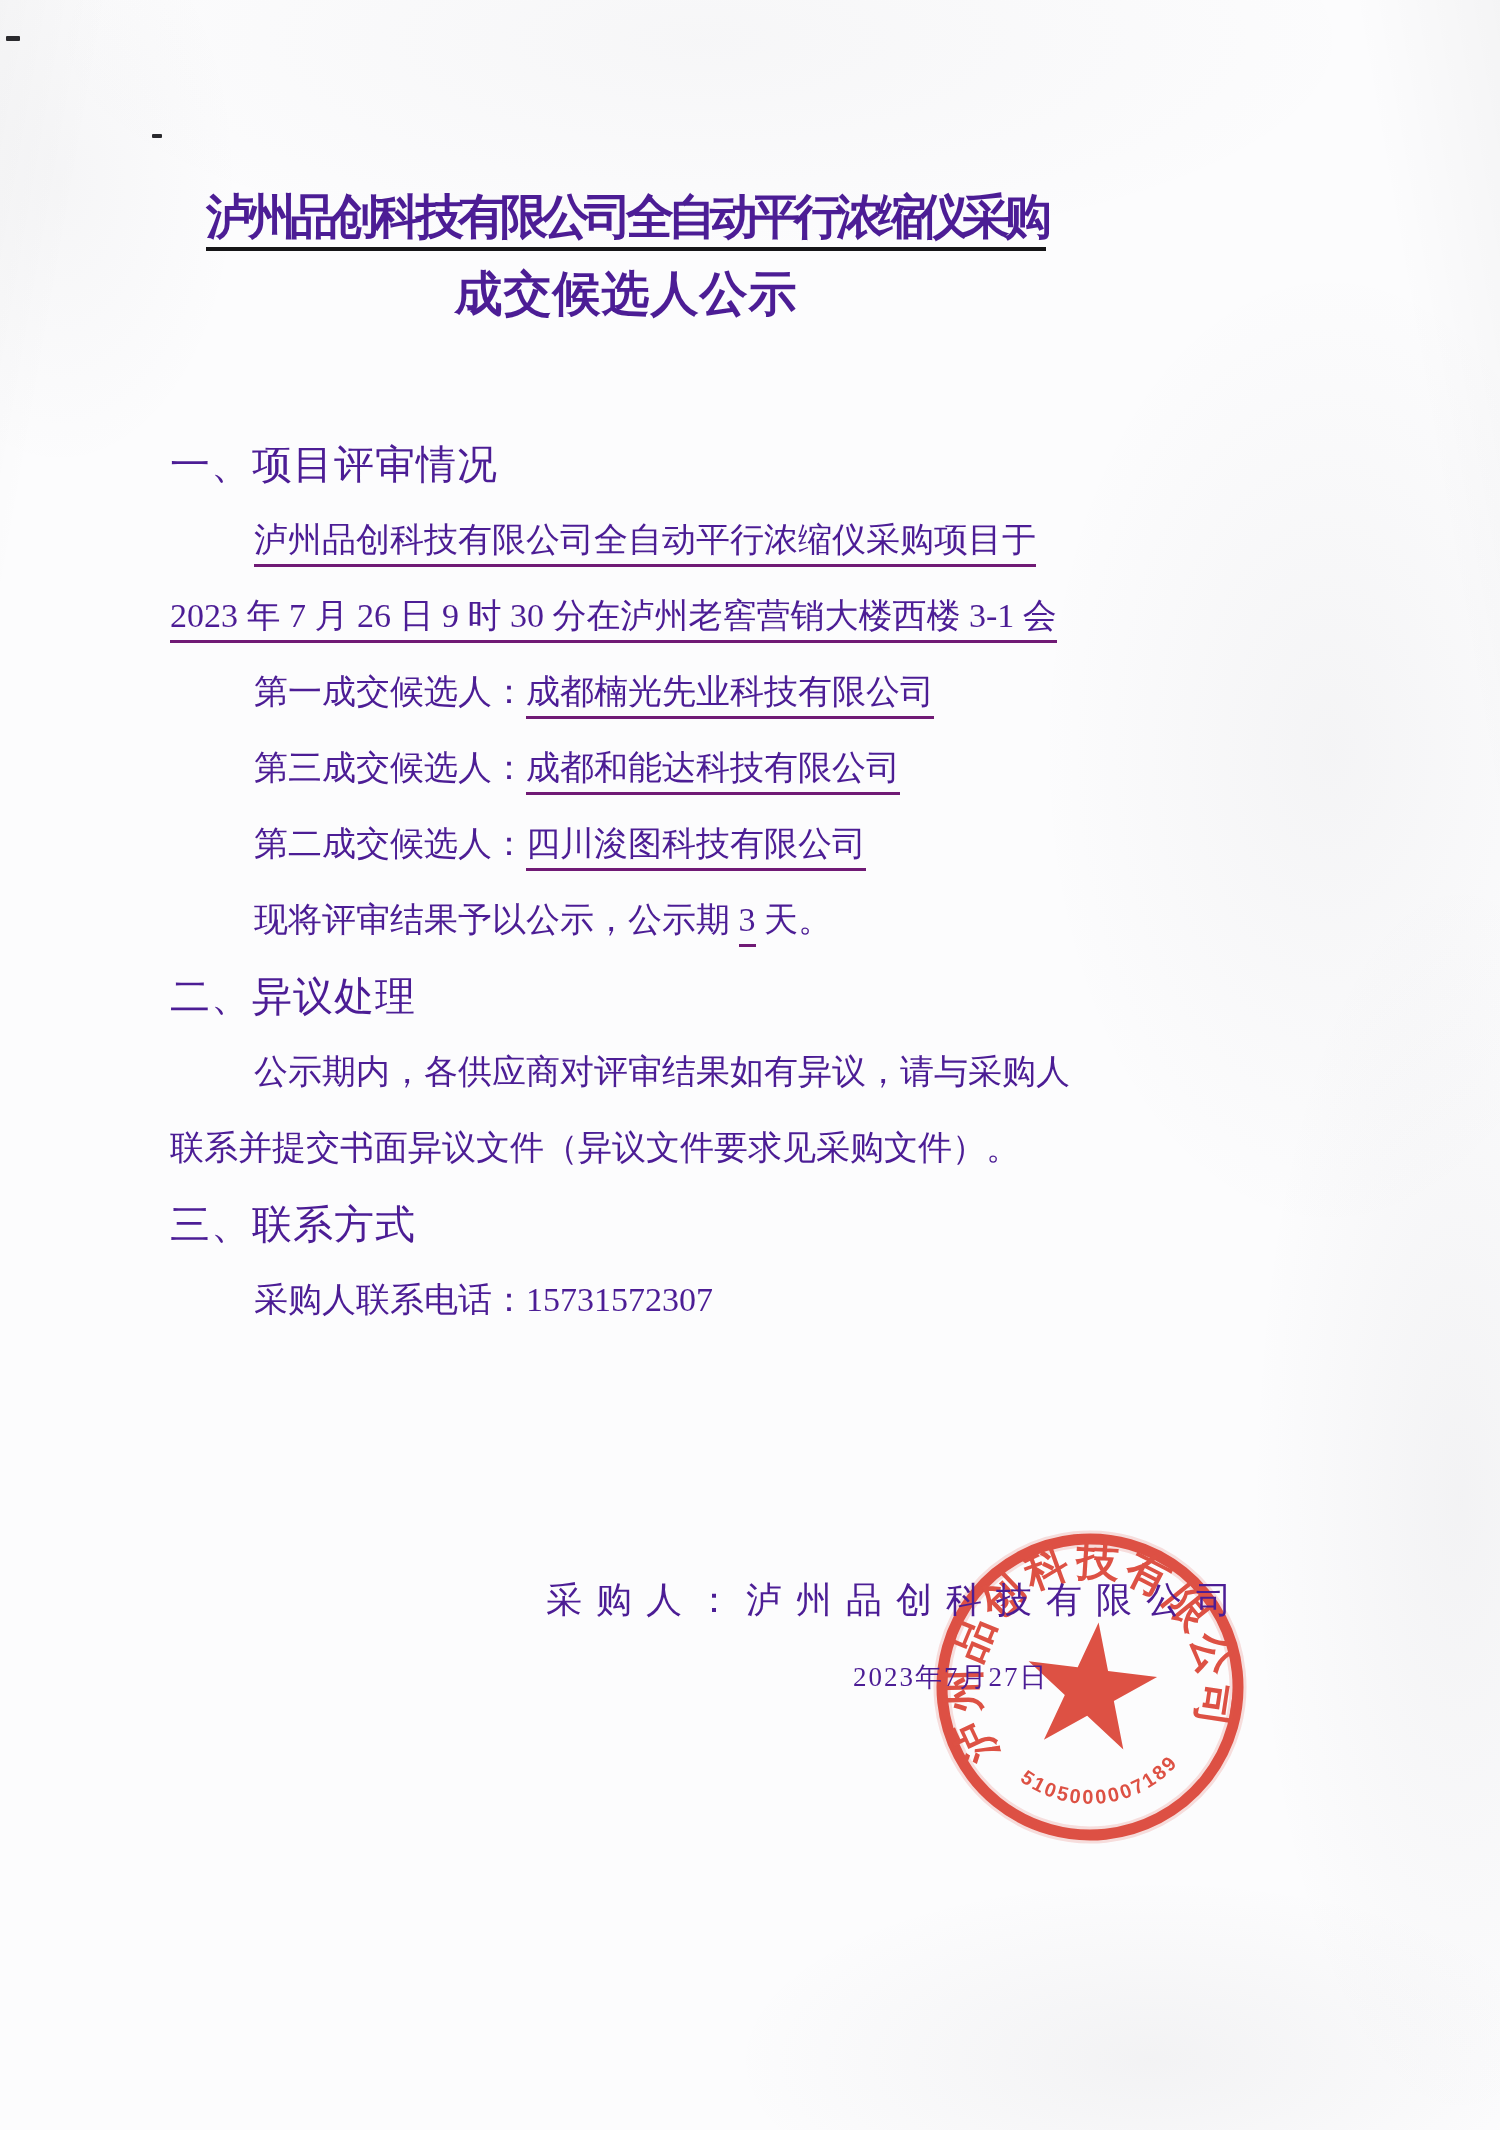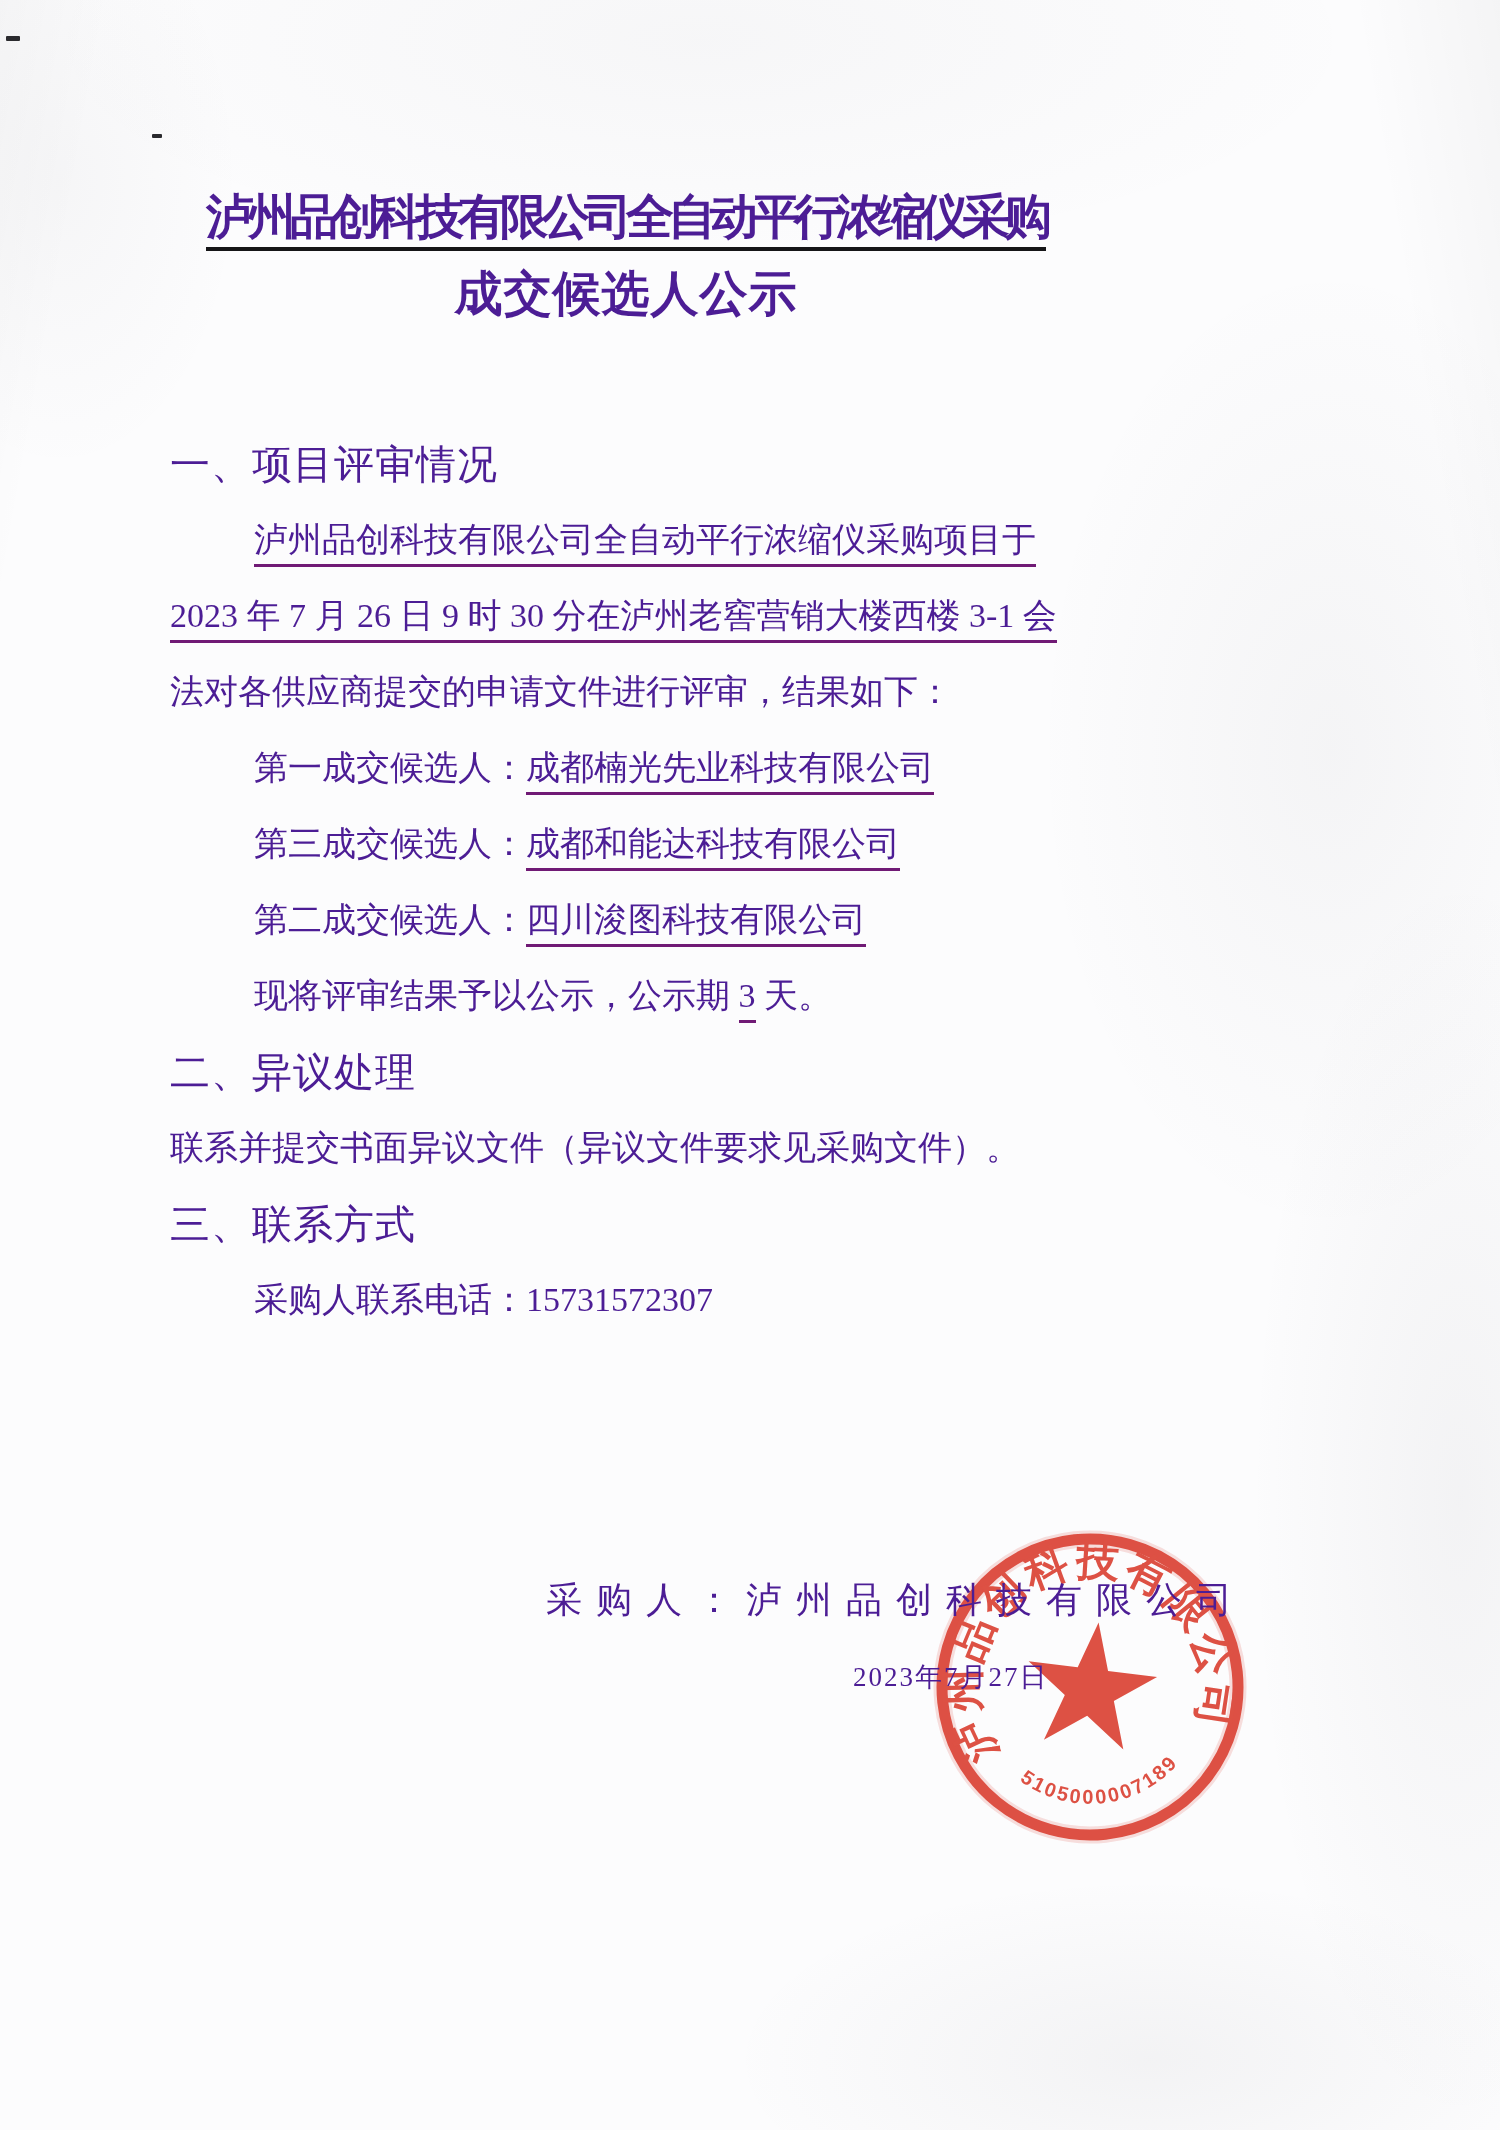--- a/index.html
+++ b/index.html
@@ -78,29 +78,29 @@
   <div class="title-block">
     <div class="title-l1"><span class="tspan">泸州品创科技有限公司全自动平行浓缩仪采购</span></div>
     <div class="title-l2">成交候选人公示</div>
   </div>
 
   <div class="content">
     <div class="line hd">一、项目评审情况</div>
 
     <div class="line indent"><span class="u">泸州品创科技有限公司全自动平行浓缩仪采购项目于</span></div>
     <div class="line"><span class="u">2023 年 7 月 26 日 9 时 30 分在泸州老窖营销大楼西楼 3-1 会</span></div>
-    <div class="line">法对各供应商提交的申请文件进行评审，结果如下：</div>
 
     <div class="line indent"><span>第一成交候选人：</span><span class="u">成都楠光先业科技有限公司</span></div>
     <div class="line indent"><span>第三成交候选人：</span><span class="u">成都和能达科技有限公司</span></div>
     <div class="line indent"><span>第二成交候选人：</span><span class="u">四川浚图科技有限公司</span></div>
 
     <div class="line indent"><span>现将评审结果予以公示，公示期 </span><span class="u">3</span><span> 天。</span></div>
 
     <div class="line hd">二、异议处理</div>
+    <div class="line indent">公示期内，各供应商对评审结果如有异议，请与采购人</div>
     <div class="line">联系并提交书面异议文件（异议文件要求见采购文件）。</div>
 
     <div class="line hd">三、联系方式</div>
     <div class="line indent"><span>采购人联系电话：</span><span>15731572307</span></div>
   </div>
 
   <div class="signature"><span>采购人：</span><span>泸州品创科技有限公司</span></div>
 
   <div class="date-line">2023年7月27日</div>
 

